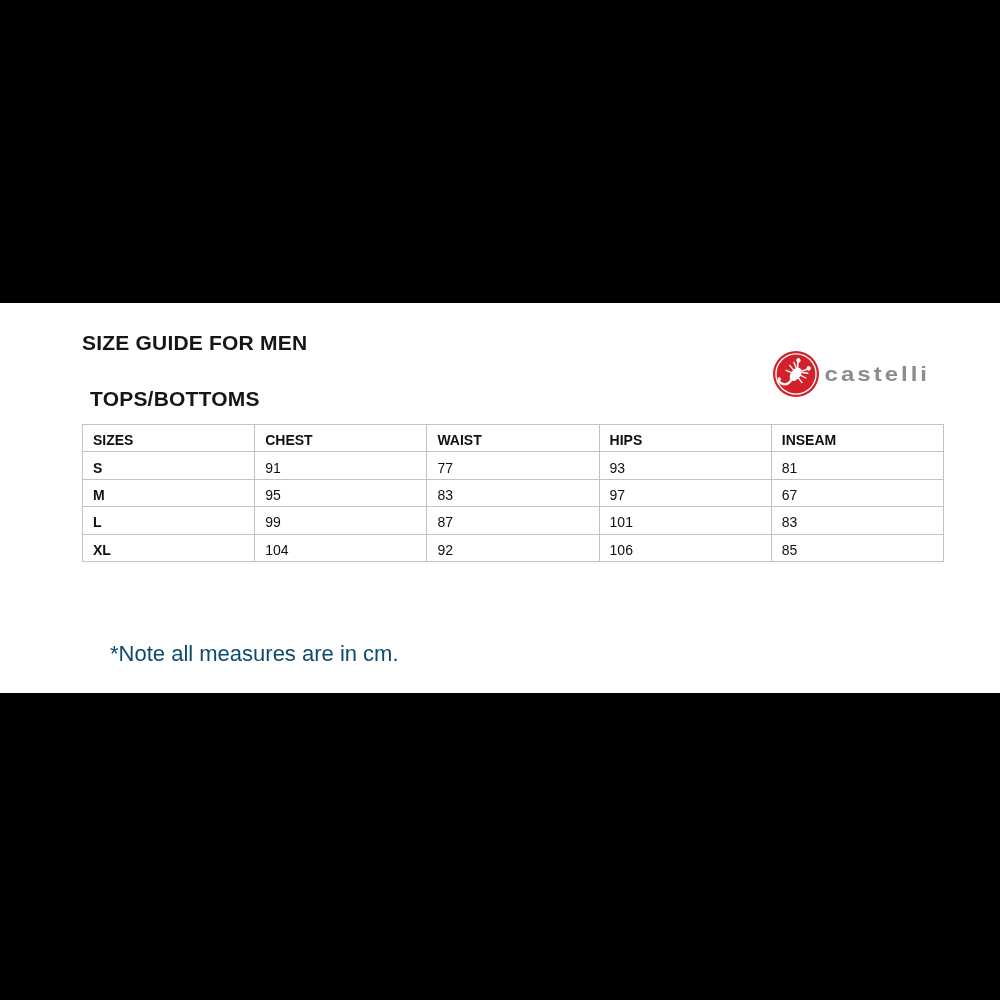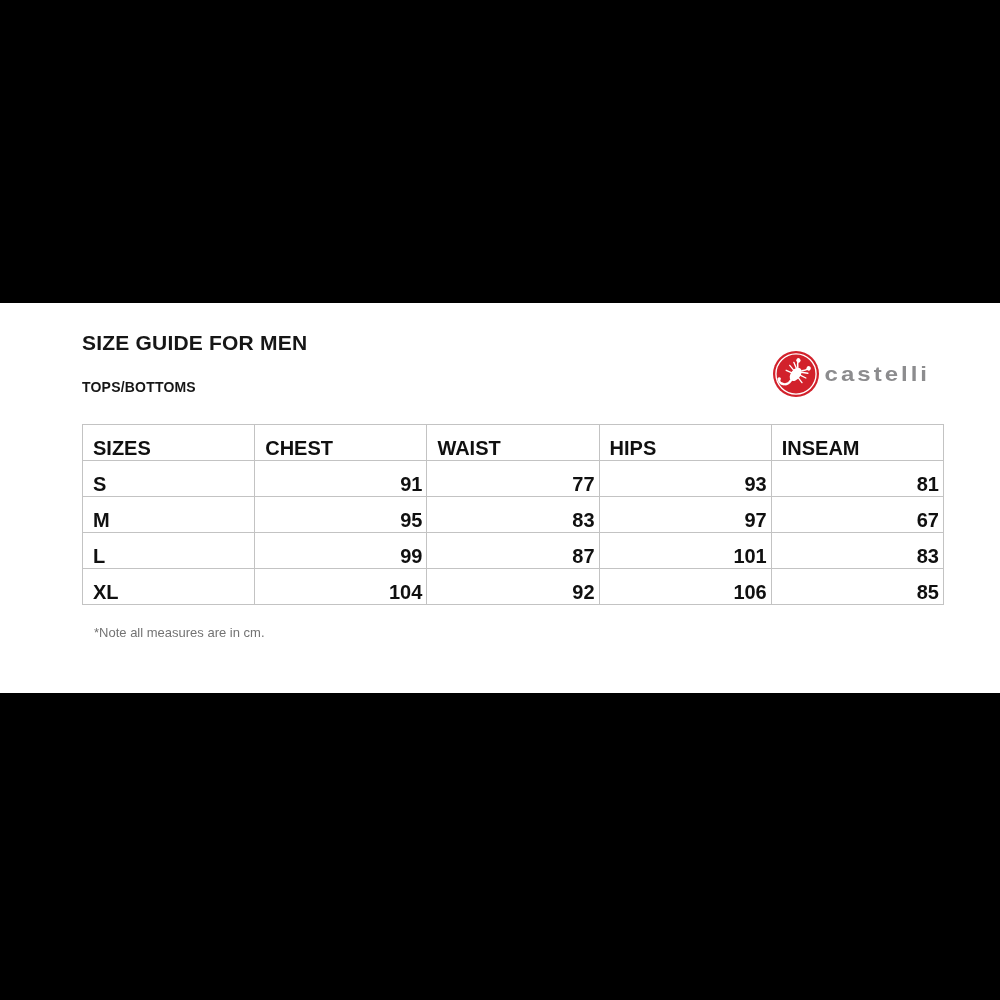--- a/index.html
+++ b/index.html
@@ -19,49 +19,49 @@
   .letterbox.top{top:0;height:303px;}
   .letterbox.bottom{top:693px;height:307px;}
   .content{
     position:absolute;top:303px;left:0;width:985px;height:390px;background:#fff;
   }
   .page-title{
     position:absolute;left:82px;top:28px;margin:0;
     font-size:21px;font-weight:700;letter-spacing:.2px;color:#161616;
   }
   .section-title{
-    position:absolute;left:82px;top:76px;margin:0;
-    font-size:14px;font-weight:700;letter-spacing:.2px;color:#161616;
+    position:absolute;left:82px;top:76px;margin:8px;
+    font-size:21px;font-weight:700;letter-spacing:.2px;color:#161616;
   }
   .brand{
     position:absolute;top:48px;right:55px;
     display:flex;align-items:center;gap:6px;
   }
   .logo-circle{width:46px;height:46px;display:block;}
   .wordmark{
     font-size:24px;font-weight:700;color:var(--wordmark-gray);
     letter-spacing:3px;text-transform:lowercase;line-height:1;
     transform:scaleY(.88);
   }
   table.size-table{
     position:absolute;left:82px;top:121px;width:862px;
     border-collapse:collapse;table-layout:fixed;
   }
   .size-table th,.size-table td{
     border:1px solid var(--border-gray);
-    height:27.4px;padding:12px 4px 0 10px;
-    font-size:20px;text-align:left;vertical-align:middle;
+    height:27.4px;padding:4px 4px 0 10px;
+    font-size:14px;text-align:left;vertical-align:middle;
     color:#101010;white-space:nowrap;
   }
   .size-table thead th{font-weight:700;}
   .size-table tbody th{font-weight:700;}
-  .size-table tbody td{font-weight:700;text-align:right;}
+  .size-table tbody td{font-weight:400;}
   .note{
-    position:absolute;left:94px;top:322px;margin:0;
-    font-size:13px;font-weight:400;color:#737373;
+    position:absolute;left:94px;top:322px;margin:16px;
+    font-size:22px;font-weight:400;color:#0c4a6e;
   }
 </style>
 </head>
 <body>
 
 <div class="letterbox top"></div>
 
 <div class="content">
 
   <h1 class="page-title">SIZE GUIDE FOR MEN</h1>

